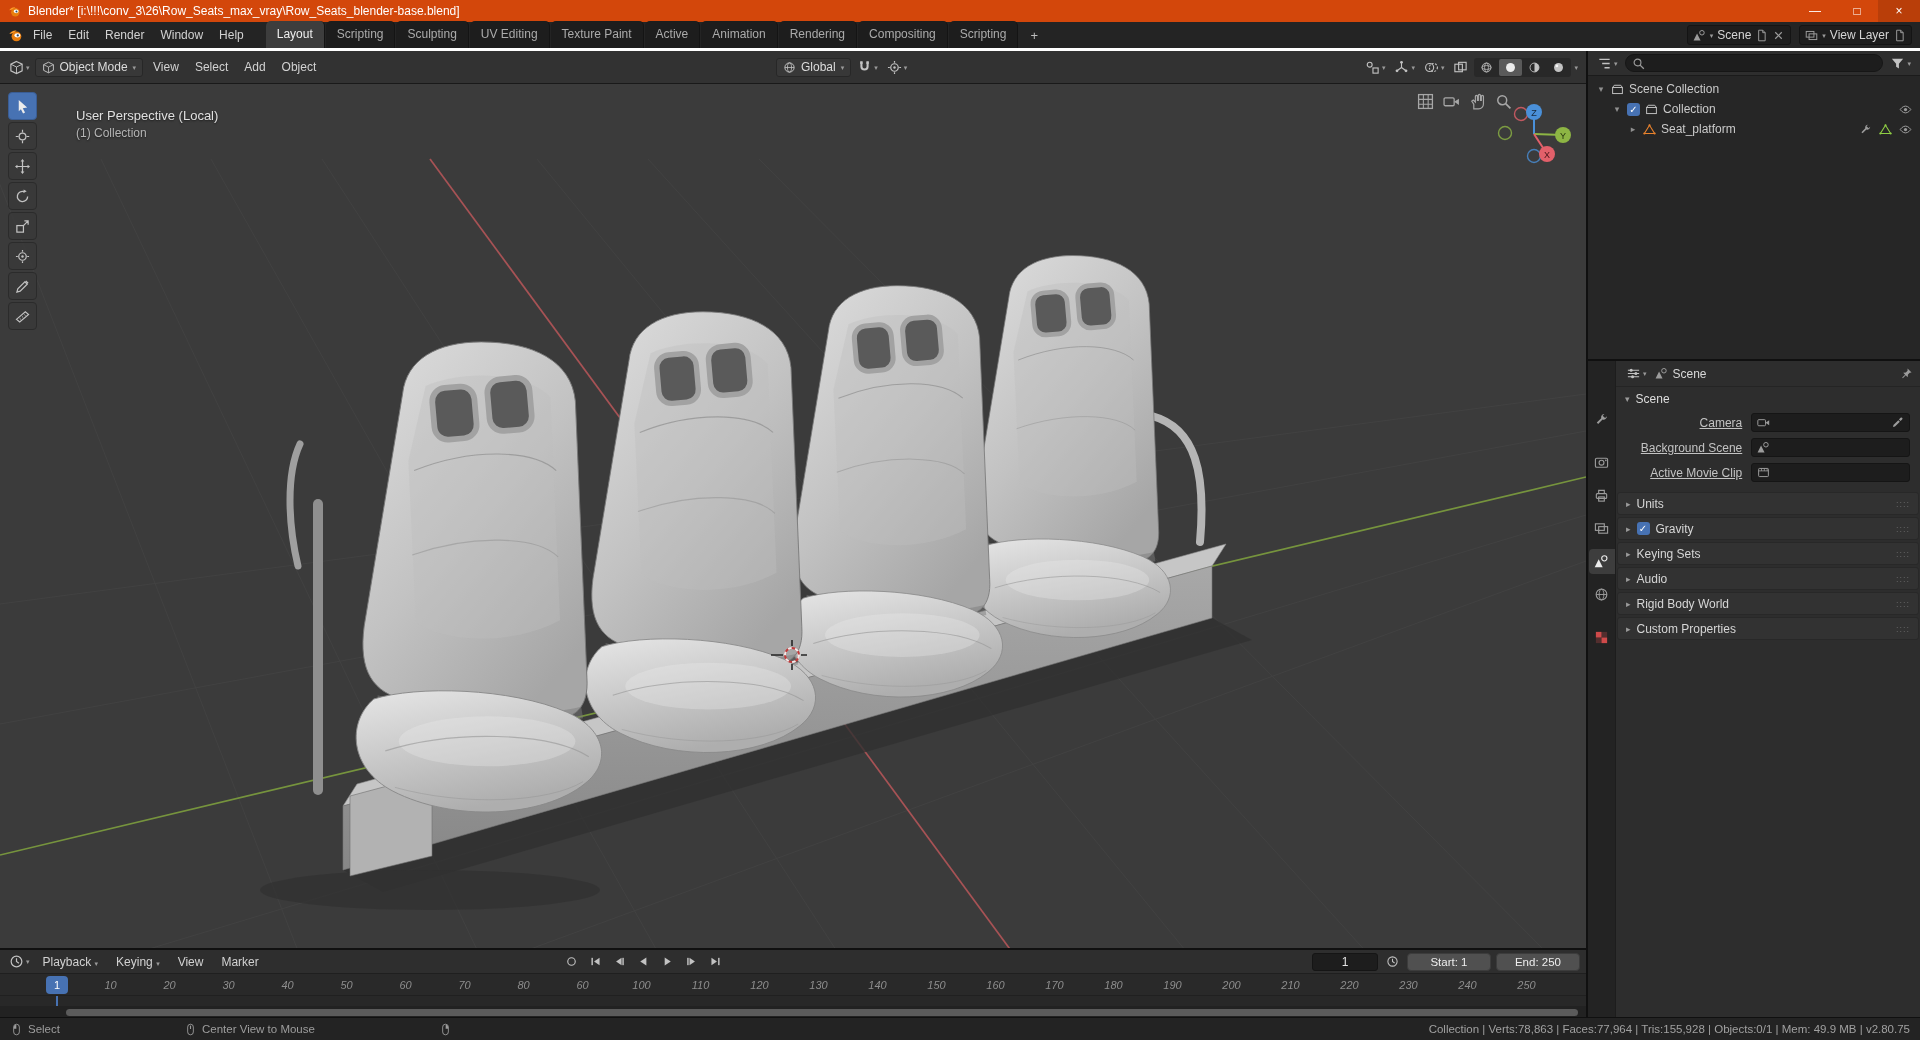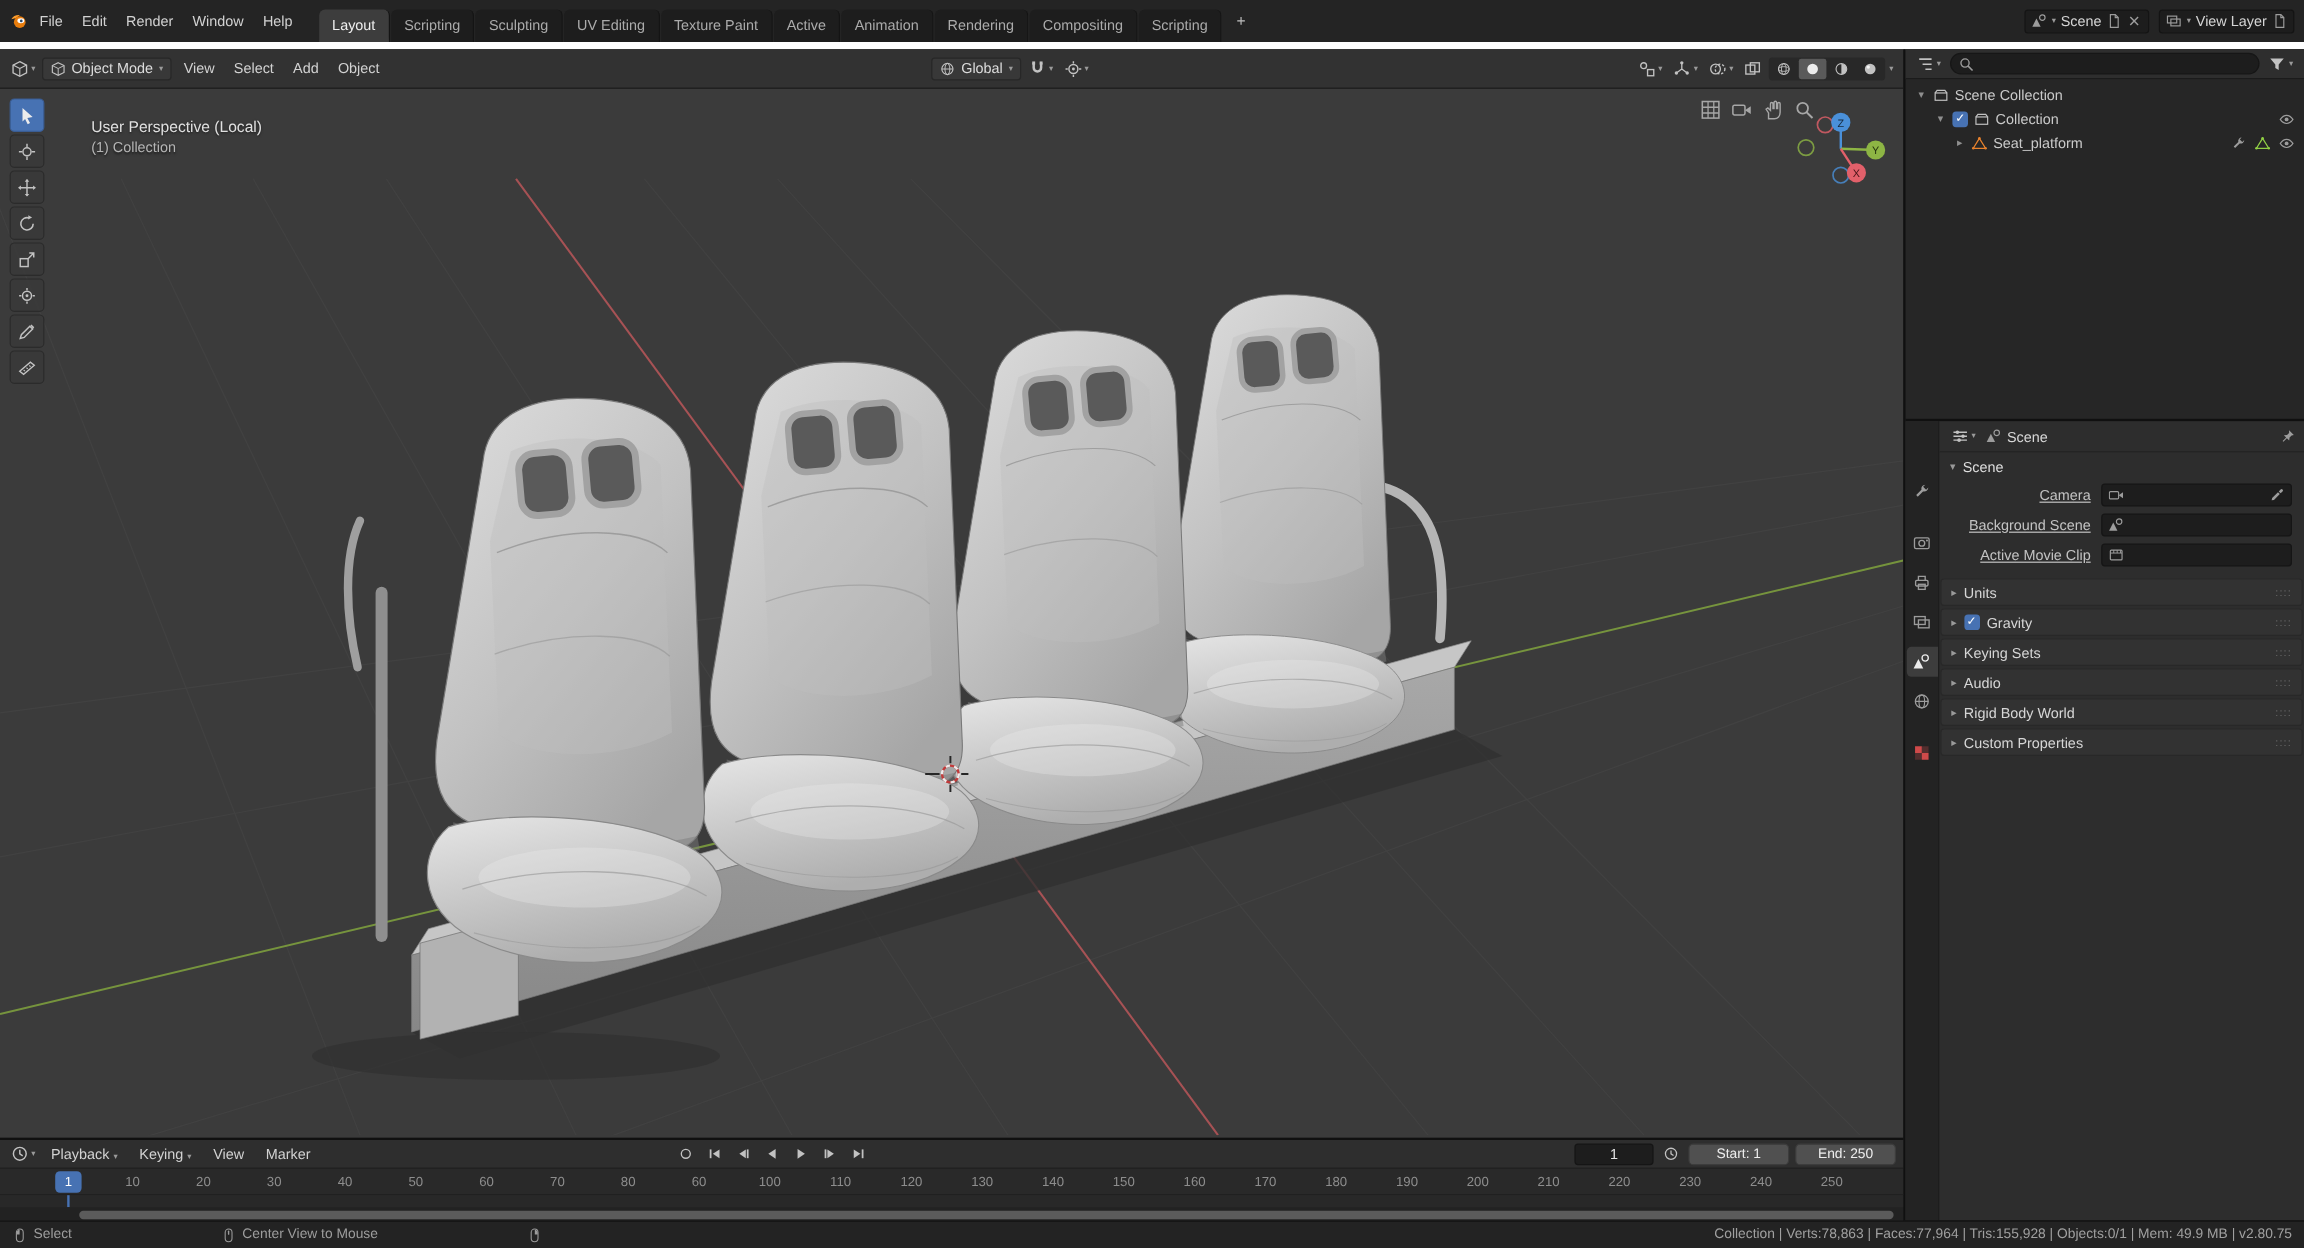--- a/index.html
+++ b/index.html
@@ -11,21 +11,21 @@
   
   .titlebar { height:22px; background:var(--titlebar,#d3470b); display:flex; align-items:center;
               padding:0 0 0 8px; gap:7px; color:#fff; font-size:12px; flex:none; }
   .titlebar .title-text { white-space:nowrap; overflow:hidden; }
   .win-btns { margin-left:auto; display:flex; height:100%; }
   .win-btn { width:42px; height:100%; display:flex; align-items:center; justify-content:center;
              color:#fff; font-size:12px; }
   .win-btn.close { background:rgba(0,0,0,.12); }
 
   
-  .topbar { height:41px; background:#242424; border-bottom:6px solid #ffffff; display:flex;
+  .topbar { height:29px; background:#242424; border-bottom:3px solid #ffffff; display:flex;
             align-items:center; padding:0 8px; gap:2px; flex:none; }
   .menus { display:flex; align-items:center; }
   .menu-item { padding:3px 8px; color:#d2d2d2; border-radius:3px; white-space:nowrap; }
   .workspaces { display:flex; align-items:flex-end; height:100%; margin-left:12px; }
   .ws-tab { padding:6px 11px 7px; color:#ababab; background:#1d1d1d; border-right:1px solid #141414;
             border-radius:5px 5px 0 0; margin-right:1px; white-space:nowrap;margin-top:46px; }
   .ws-tab.active { background:#3d3d3d; color:#efefef; }
   .ws-add { padding:3px 9px; color:#bdbdbd; font-size:13px; }
   .topbar-right { margin-left:auto; display:flex; gap:8px; align-items:center; }
   .tb-widget { background:#1d1d1d; border:1px solid #141414; border-radius:3px; height:20px;
@@ -121,21 +121,21 @@
   .tl-transport { display:flex; align-items:center; gap:3px; margin:0 auto; }
   .tbtn { width:21px; height:18px; display:flex; align-items:center; justify-content:center;
           border-radius:3px; }
   .tl-fields { display:flex; align-items:center; gap:5px; margin-left:auto; }
   .numfield { background:#1d1d1d; border:1px solid #151515; border-radius:3px; height:18px; width:66px;
               display:flex; align-items:center; justify-content:center; color:#e3e3e3; }
   .rangefield { background:#505050; border:1px solid #3c3c3c; border-radius:4px; height:18px; width:84px;
                 display:flex; align-items:center; justify-content:center; color:#ededed; font-size:11.5px; }
   .tl-ruler { height:22px; background:#292929; border-bottom:1px solid #202020; position:relative; flex:none; }
   .tl-ticks { position:absolute; left:81px; top:0; height:100%; display:flex; align-items:center; }
-  .tl-ticks span { width:59px; text-align:center; color:#8d8d8d; font-size:11px; flex:none; }
+  .tl-ticks span { width:59px; text-align:center; color:#8d8d8d; font-size:11px; flex:none;font-style:italic; }
   .playhead { position:absolute; left:46px; top:2px; width:22px; height:18px; background:var(--accent,#4772b3);
               border-radius:4px; color:#fff; font-size:11px; display:flex; align-items:center; justify-content:center; }
   .tl-track { height:10px; background:#282828; position:relative; flex:none; }
   .ph-line { position:absolute; left:56px; top:0; width:2px; height:100%; background:var(--accent,#4772b3); }
   .tl-scrollzone { flex:1; background:#222222; position:relative; }
   .tl-scrollbar { position:absolute; left:66px; right:8px; top:3px; height:7px; background:#5b5b5b; border-radius:4px; }
 
   
   .statusbar { height:23px; flex:none; background:#232323; border-top:1px solid #101010; display:flex;
                align-items:center; padding:0 10px; gap:7px;  color:#9d9d9d; font-size:11.5px; }
@@ -357,20 +357,31 @@
     </symbol>
     <symbol id="i-spherer" viewBox="0 0 16 16">
       <circle cx="8" cy="8" r="5.5" fill="currentColor"></circle>
       <circle cx="6" cy="6" r="1.7" fill="#ffffff" opacity=".85"></circle>
     </symbol>
   </defs>
 </svg>
 
 <div class="window">
 
+  <div class="titlebar">
+    <svg class="icon sm">
+        <use href="#i-blender"></use>
+      </svg>
+    <span class="title-text">Blender* [i:\!!!\conv_3\26\Row_Seats_max_vray\Row_Seats_blender-base.blend]</span>
+    <div class="win-btns">
+      <span class="win-btn">—</span>
+      <span class="win-btn">□</span>
+      <span class="win-btn close">×</span>
+    </div>
+  </div>
 
   <div class="topbar">
     <svg class="icon">
         <use href="#i-blender"></use>
       </svg>
     <div class="menus">
 
     <span class="menu-item">File</span>
         <span class="menu-item">Edit</span>
         <span class="menu-item">Render</span>

